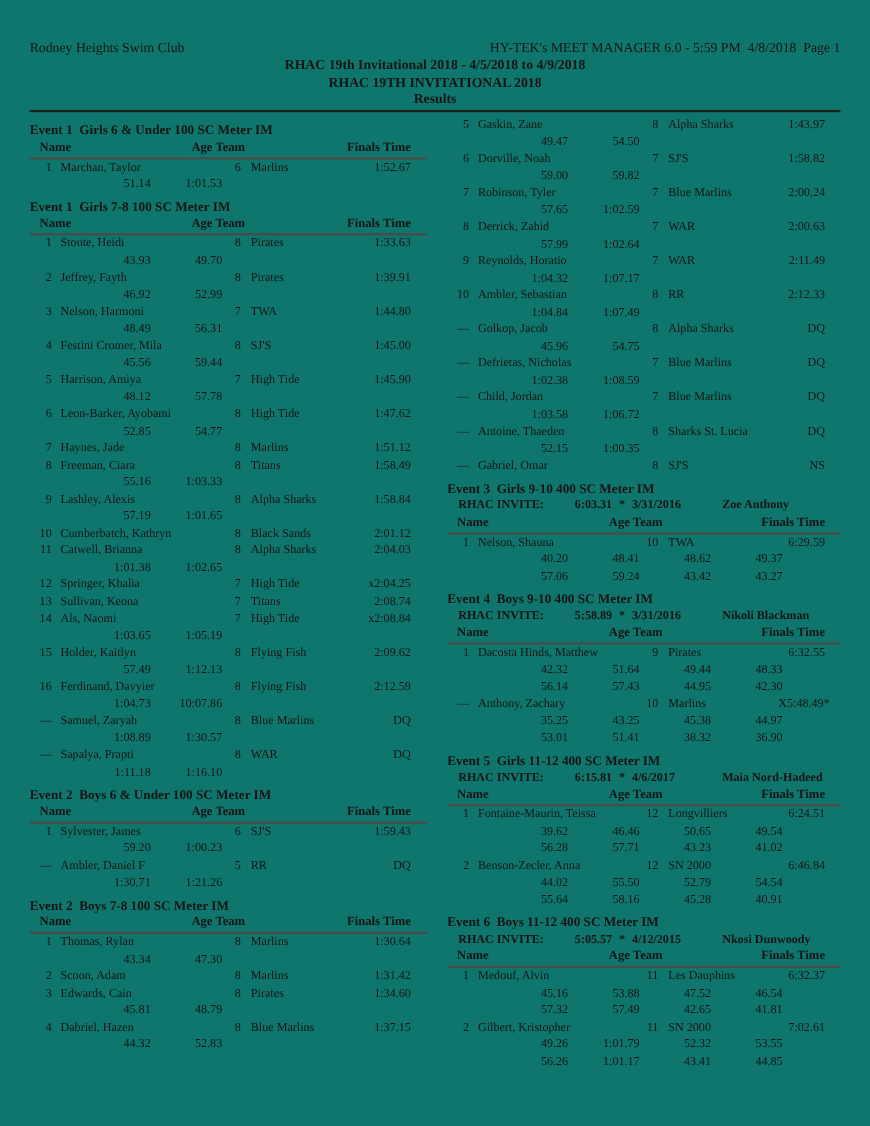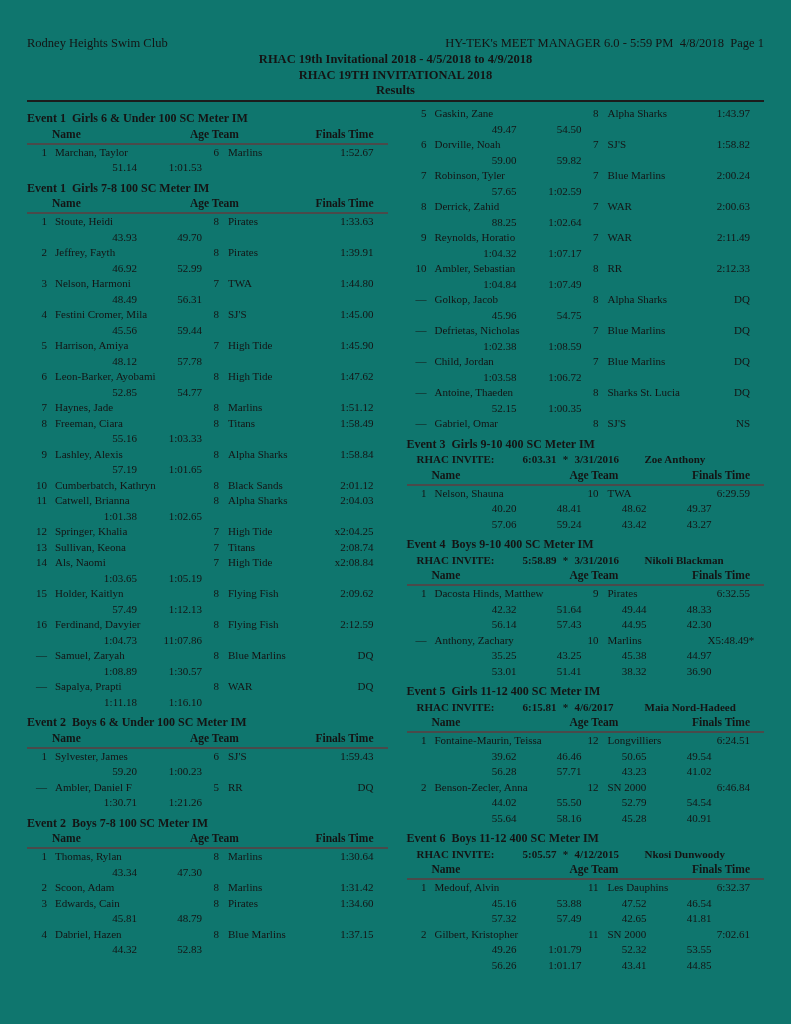--- a/index.html
+++ b/index.html
@@ -14,23 +14,23 @@
   .cols { display:flex; margin:0 27px; height:872px; }
   .col { width:368.5px; padding-top:4px; font-size:11px; }
   .col.left  { border-right:2px solid #0f766e; padding-right:6px; }
   .col.right { padding-left:11px; }
   .event-title { font-weight:bold; font-size:12px; line-height:15.5px; margin-top:5px; white-space:pre; }
   .record { font-weight:bold; font-size:11px; line-height:15.5px; display:flex; margin-left:10px; white-space:pre; }
   .r-label { width:88px; }
   .r-time  { width:52px; text-align:right; }
   .r-star  { width:18px; text-align:center; }
   .r-date  { width:70px; }
-  .r-holder{ }
+  .r-holder{ margin-left:12px; }
   .hdr { display:flex; font-weight:bold; font-size:11.5px; line-height:15px; border-bottom:2px solid #4a4a4a; padding-bottom:1px; }
-  .h-name   { margin-left:25px; width:138px; }
+  .h-name   { margin-left:9px; width:138px; }
   .h-ageteam{ width:95px; }
   .h-finals { flex:1; text-align:right; padding-right:14px; }
   .row { display:flex; line-height:15.5px; }
   .rk { width:20px; text-align:right; flex:0 0 auto; }
   .nm { margin-left:8px; width:150px; flex:0 0 auto; white-space:nowrap; }
   .ag { width:14px; text-align:right; flex:0 0 auto; }
   .tm { margin-left:9px; width:100px; flex:0 0 auto; white-space:nowrap; }
   .ft { flex:1; text-align:right; padding-right:14px; }
   .splits { display:flex; padding-left:45px; line-height:15.5px; }
   .sp { width:65px; text-align:right; flex:0 0 auto; }
@@ -223,21 +223,21 @@
         </div>
         <div class="row">
           <span class="rk">16</span>
           <span class="nm">Ferdinand, Davyier</span>
           <span class="ag">8</span>
           <span class="tm">Flying Fish</span>
           <span class="ft">2:12.59</span>
         </div>
         <div class="splits">
           <span class="sp">1:04.73</span>
-          <span class="sp">11:07.86</span>
+          <span class="sp">10:07.86</span>
         </div>
         <div class="row">
           <span class="rk">—</span>
           <span class="nm">Samuel, Zaryah</span>
           <span class="ag">8</span>
           <span class="tm">Blue Marlins</span>
           <span class="ft">DQ</span>
         </div>
         <div class="splits">
           <span class="sp">1:08.89</span>
@@ -364,21 +364,21 @@
           <span class="sp">1:02.59</span>
         </div>
         <div class="row">
           <span class="rk">8</span>
           <span class="nm">Derrick, Zahid</span>
           <span class="ag">7</span>
           <span class="tm">WAR</span>
           <span class="ft">2:00.63</span>
         </div>
         <div class="splits">
-          <span class="sp">88.25</span>
+          <span class="sp">57.99</span>
           <span class="sp">1:02.64</span>
         </div>
         <div class="row">
           <span class="rk">9</span>
           <span class="nm">Reynolds, Horatio</span>
           <span class="ag">7</span>
           <span class="tm">WAR</span>
           <span class="ft">2:11.49</span>
         </div>
         <div class="splits">

